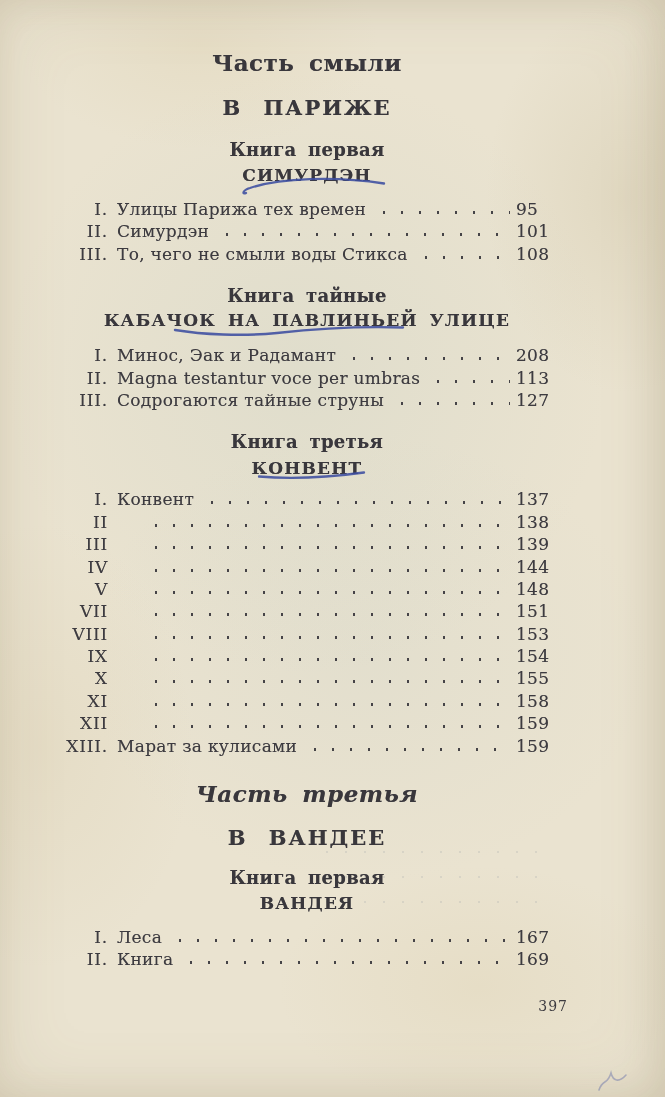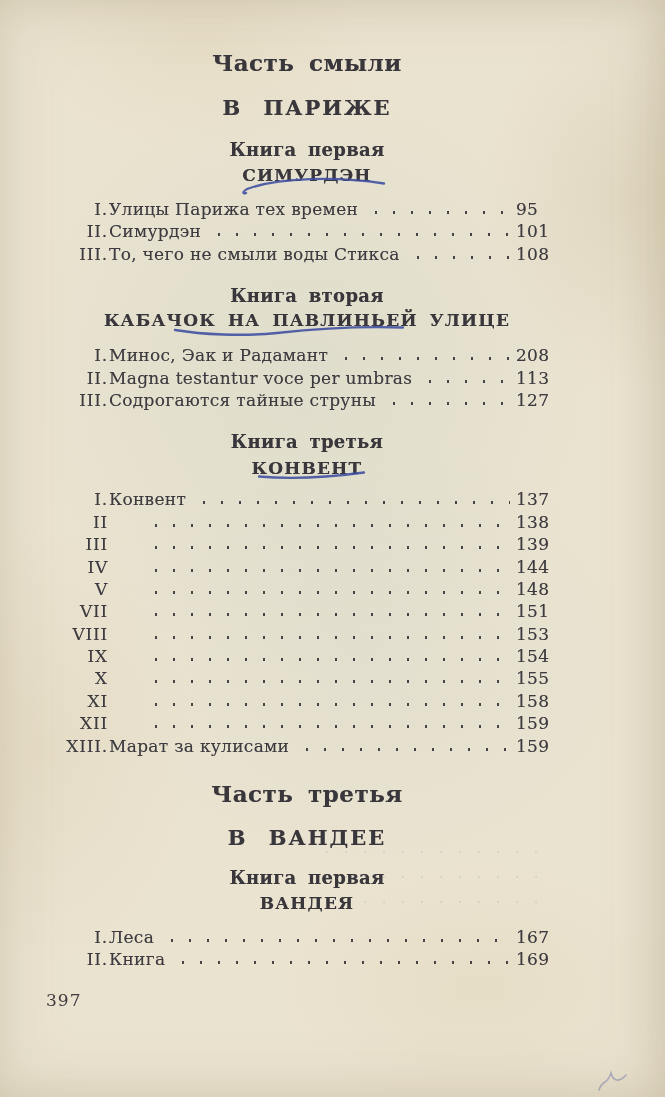--- a/index.html
+++ b/index.html
@@ -27,40 +27,40 @@
     text-shadow:0 0 0.6px rgba(57,55,60,0.55);
   }
   h1.part-title   { font-size:23px; line-height:26px; letter-spacing:0.5px; word-spacing:6px; margin-top:50px; }
   h2.part-sub     { font-size:21px; line-height:24px; letter-spacing:2px;   word-spacing:12px; margin-top:20px; }
   h3.book-label   { font-size:18px; line-height:22px; letter-spacing:0.3px; word-spacing:5px;  margin-top:19px; }
   h4.book-name    { font-size:17px; line-height:20px; letter-spacing:1.2px; word-spacing:5px;  margin-top:4px; }
   .mt-h3b { margin-top:20px !important; }
   .mt-h4b { margin-top:3px  !important; }
   .mt-h3c { margin-top:20px !important; }
   .mt-h4c { margin-top:5px  !important; }
-  .mt-part2 { margin-top:24px !important; }
+  .mt-part2 { margin-top:24px !important;font-style:italic; }
   .mt-h2p2  { margin-top:19px !important; }
   .mt-h3d   { margin-top:17px !important; }
   .mt-h4d   { margin-top:4px  !important; }
 
   .toc { margin-top:13px; }
   .toc.m2 { margin-top:14px; }
   .toc.m3 { margin-top:10px; }
   .row { display:flex; align-items:baseline; height:22.4px; line-height:22.4px;
          font-size:17px; letter-spacing:0.3px; text-shadow:0 0 0.5px rgba(61,59,64,0.45); }
   .num { flex:none; width:72px; text-align:right; letter-spacing:0.8px; }
-  .ttl { flex:none; margin-left:1px; white-space:nowrap; }
+  .ttl { flex:none; margin-left:9px; white-space:nowrap; }
   .ttl:empty { min-width:30px; margin-left:0; }
   .leader { flex:1 1 auto; align-self:stretch; margin:0 6px 0 10px;
     background-image:radial-gradient(circle 1.5px at 8px 15px, rgba(56,54,60,0.92) 97%, rgba(56,54,60,0) 100%);
     background-size:18px 22.4px; background-repeat:repeat-x; }
   .pg { flex:none; width:42px; text-align:left; }
 
-  .folio { margin-top:19px; text-align:left; position:relative; left:10px;
-           font-size:17px; line-height:21px; letter-spacing:1px; }
+  .folio { margin-top:25px; text-align:right; position:relative; left:10px;
+           font-size:14px; line-height:21px; letter-spacing:1px; }
 
   .ink { position:absolute; pointer-events:none; }
   .ghost { position:absolute; left:318px; top:844px; width:234px; height:66px;
     background-image:radial-gradient(circle 1.4px at 9px 8px, rgba(116,128,146,0.55) 95%, transparent);
     background-size:19px 25px; background-repeat:repeat; opacity:0.28; }
 </style>
 </head>
 <body>
 
 <div class="page">
@@ -89,21 +89,21 @@
         <span class="pg">101</span>
       </div>
       <div class="row">
         <span class="num">III.</span>
         <span class="ttl">То, чего не смыли воды Стикса</span>
         <span class="leader"></span>
         <span class="pg">108</span>
       </div>
     </div>
 
-    <h3 class="book-label mt-h3b">Книга вторая</h3>
+    <h3 class="book-label mt-h3b">Книга тайные</h3>
     <h4 class="book-name mt-h4b">КАБАЧОК НА ПАВЛИНЬЕЙ УЛИЦЕ</h4>
 
     <div class="toc m2">
       <div class="row">
         <span class="num">I.</span>
         <span class="ttl">Минос, Эак и Радамант</span>
         <span class="leader"></span>
         <span class="pg">208</span>
       </div>
       <div class="row">

